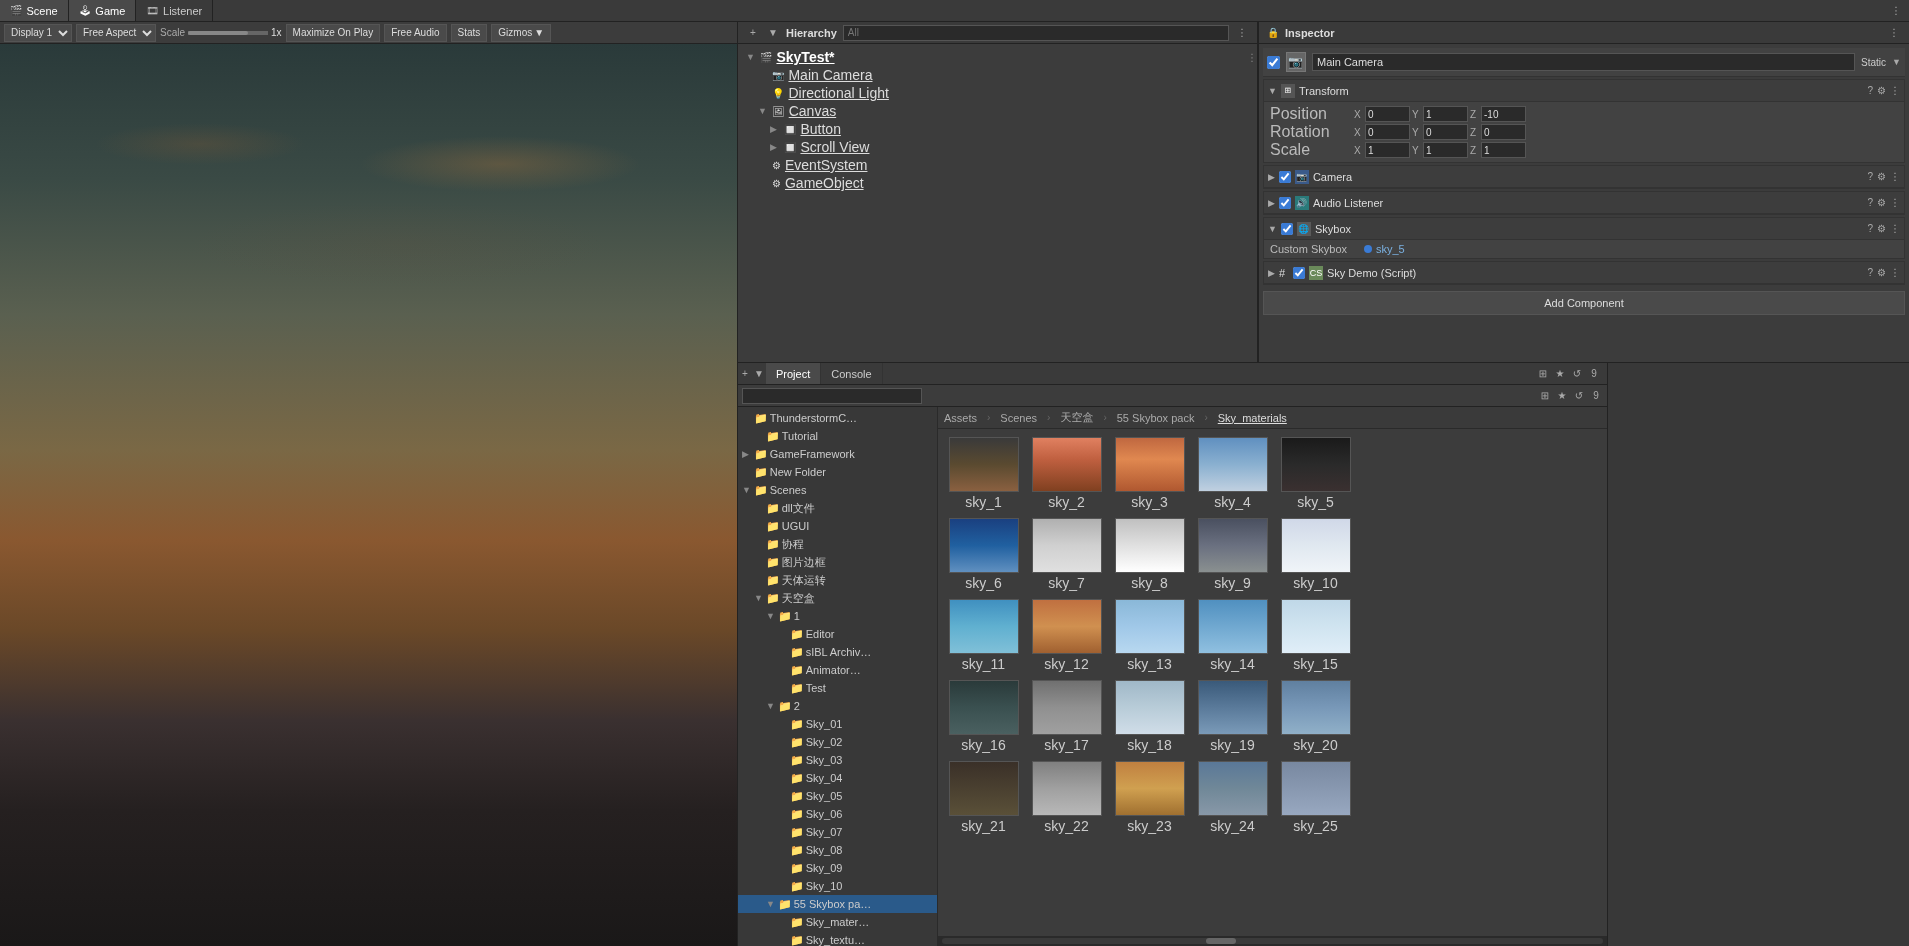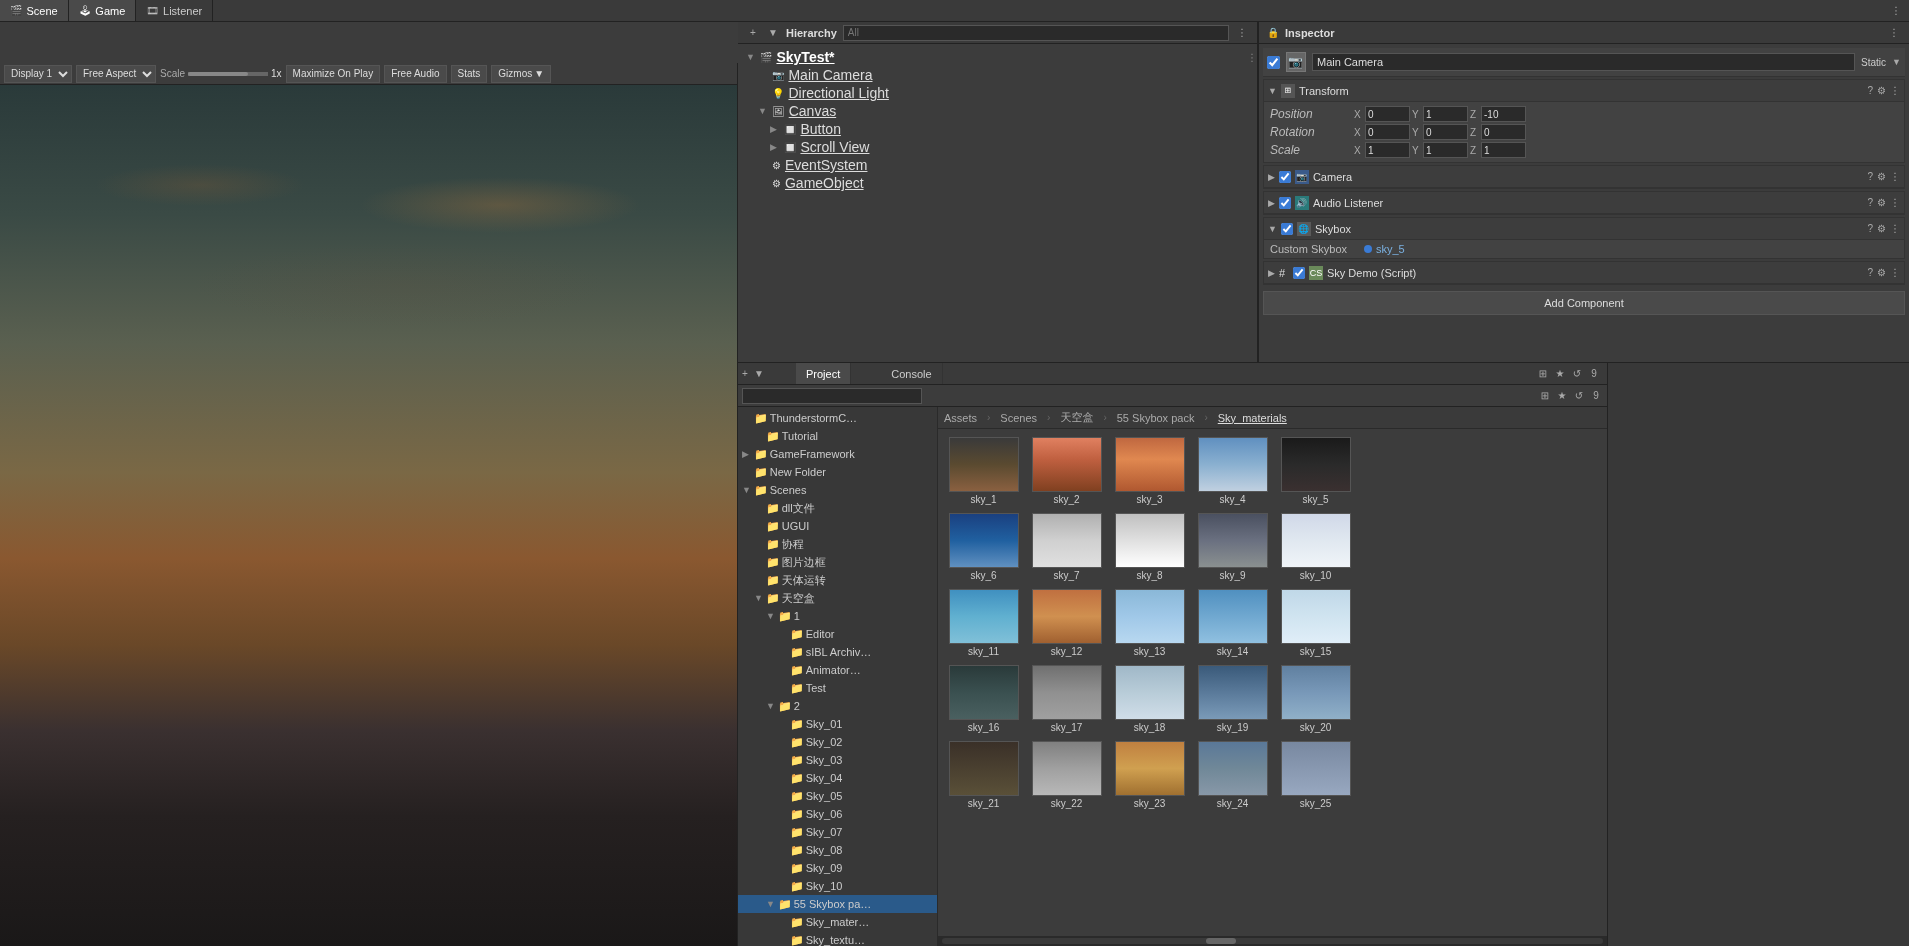--- a/index.html
+++ b/index.html
@@ -49,21 +49,20 @@
       overflow: hidden;
     }
 
     
     .game-view {
       flex: 0 0 738px;
       display: flex;
       flex-direction: column;
       background: #1a1a1a;
       border-right: 1px solid #222;
-      margin-top: 41px;
     }
     .game-toolbar {
       display: flex;
       align-items: center;
       background: #3c3c3c;
       height: 22px;
       padding: 0 4px;
       gap: 4px;
       border-bottom: 1px solid #222;
       flex-shrink: 0;
@@ -352,24 +351,23 @@
       padding: 3px 6px;
     }
     .comp-row {
       display: flex;
       align-items: center;
       height: 18px;
       gap: 4px;
     }
     .comp-label {
       width: 80px;
-      font-size: 12px;
+      font-size: 16px;
       color: #bbb;
       flex-shrink: 0;
-      font-style: italic;
     }
     .comp-xyz {
       display: flex;
       gap: 2px;
       flex: 1;
     }
     .xyz-group {
       display: flex;
       align-items: center;
       gap: 1px;
@@ -447,21 +445,20 @@
     }
     .proj-tab {
       padding: 0 10px;
       height: 100%;
       display: flex;
       align-items: center;
       font-size: 11px;
       color: #ccc;
       cursor: pointer;
       border-right: 1px solid #333;
-      margin-left: 30px;
     }
     .proj-tab.active {
       background: #4a4a4a;
       color: #fff;
     }
 
     .project-toolbar {
       display: flex;
       align-items: center;
       background: #3c3c3c;
@@ -557,21 +554,21 @@
       width: 70px;
       height: 55px;
       border: 1px solid #555;
       overflow: hidden;
       display: flex;
       align-items: center;
       justify-content: center;
       position: relative;
     }
     .asset-label {
-      font-size: 10px;
+      font-size: 14px;
       color: #ccc;
       text-align: center;
       width: 70px;
       overflow: hidden;
       text-overflow: ellipsis;
       white-space: nowrap;
     }
 
     
     .sky-1 { background: linear-gradient(to bottom, #3a3a3a 0%, #5a4a30 50%, #8a6040 100%); }

